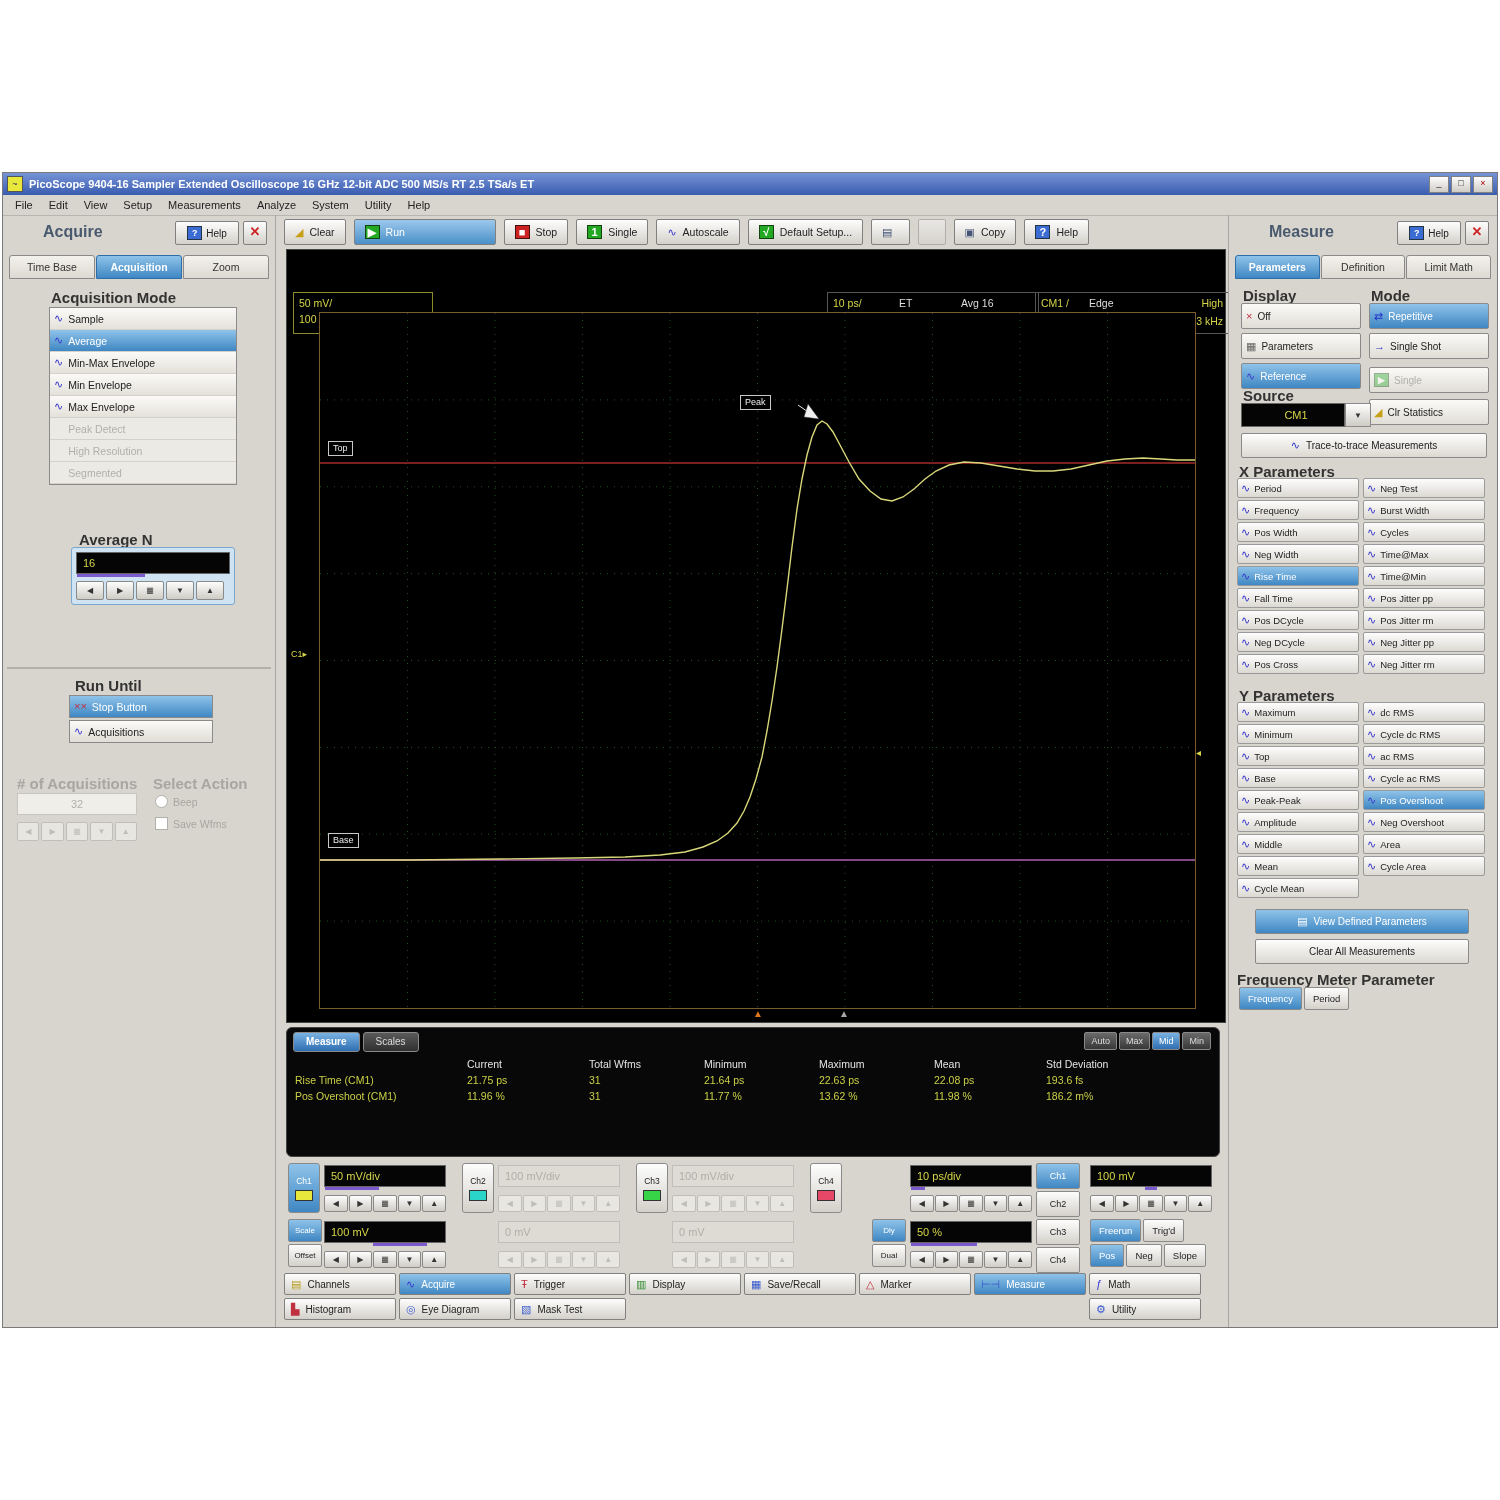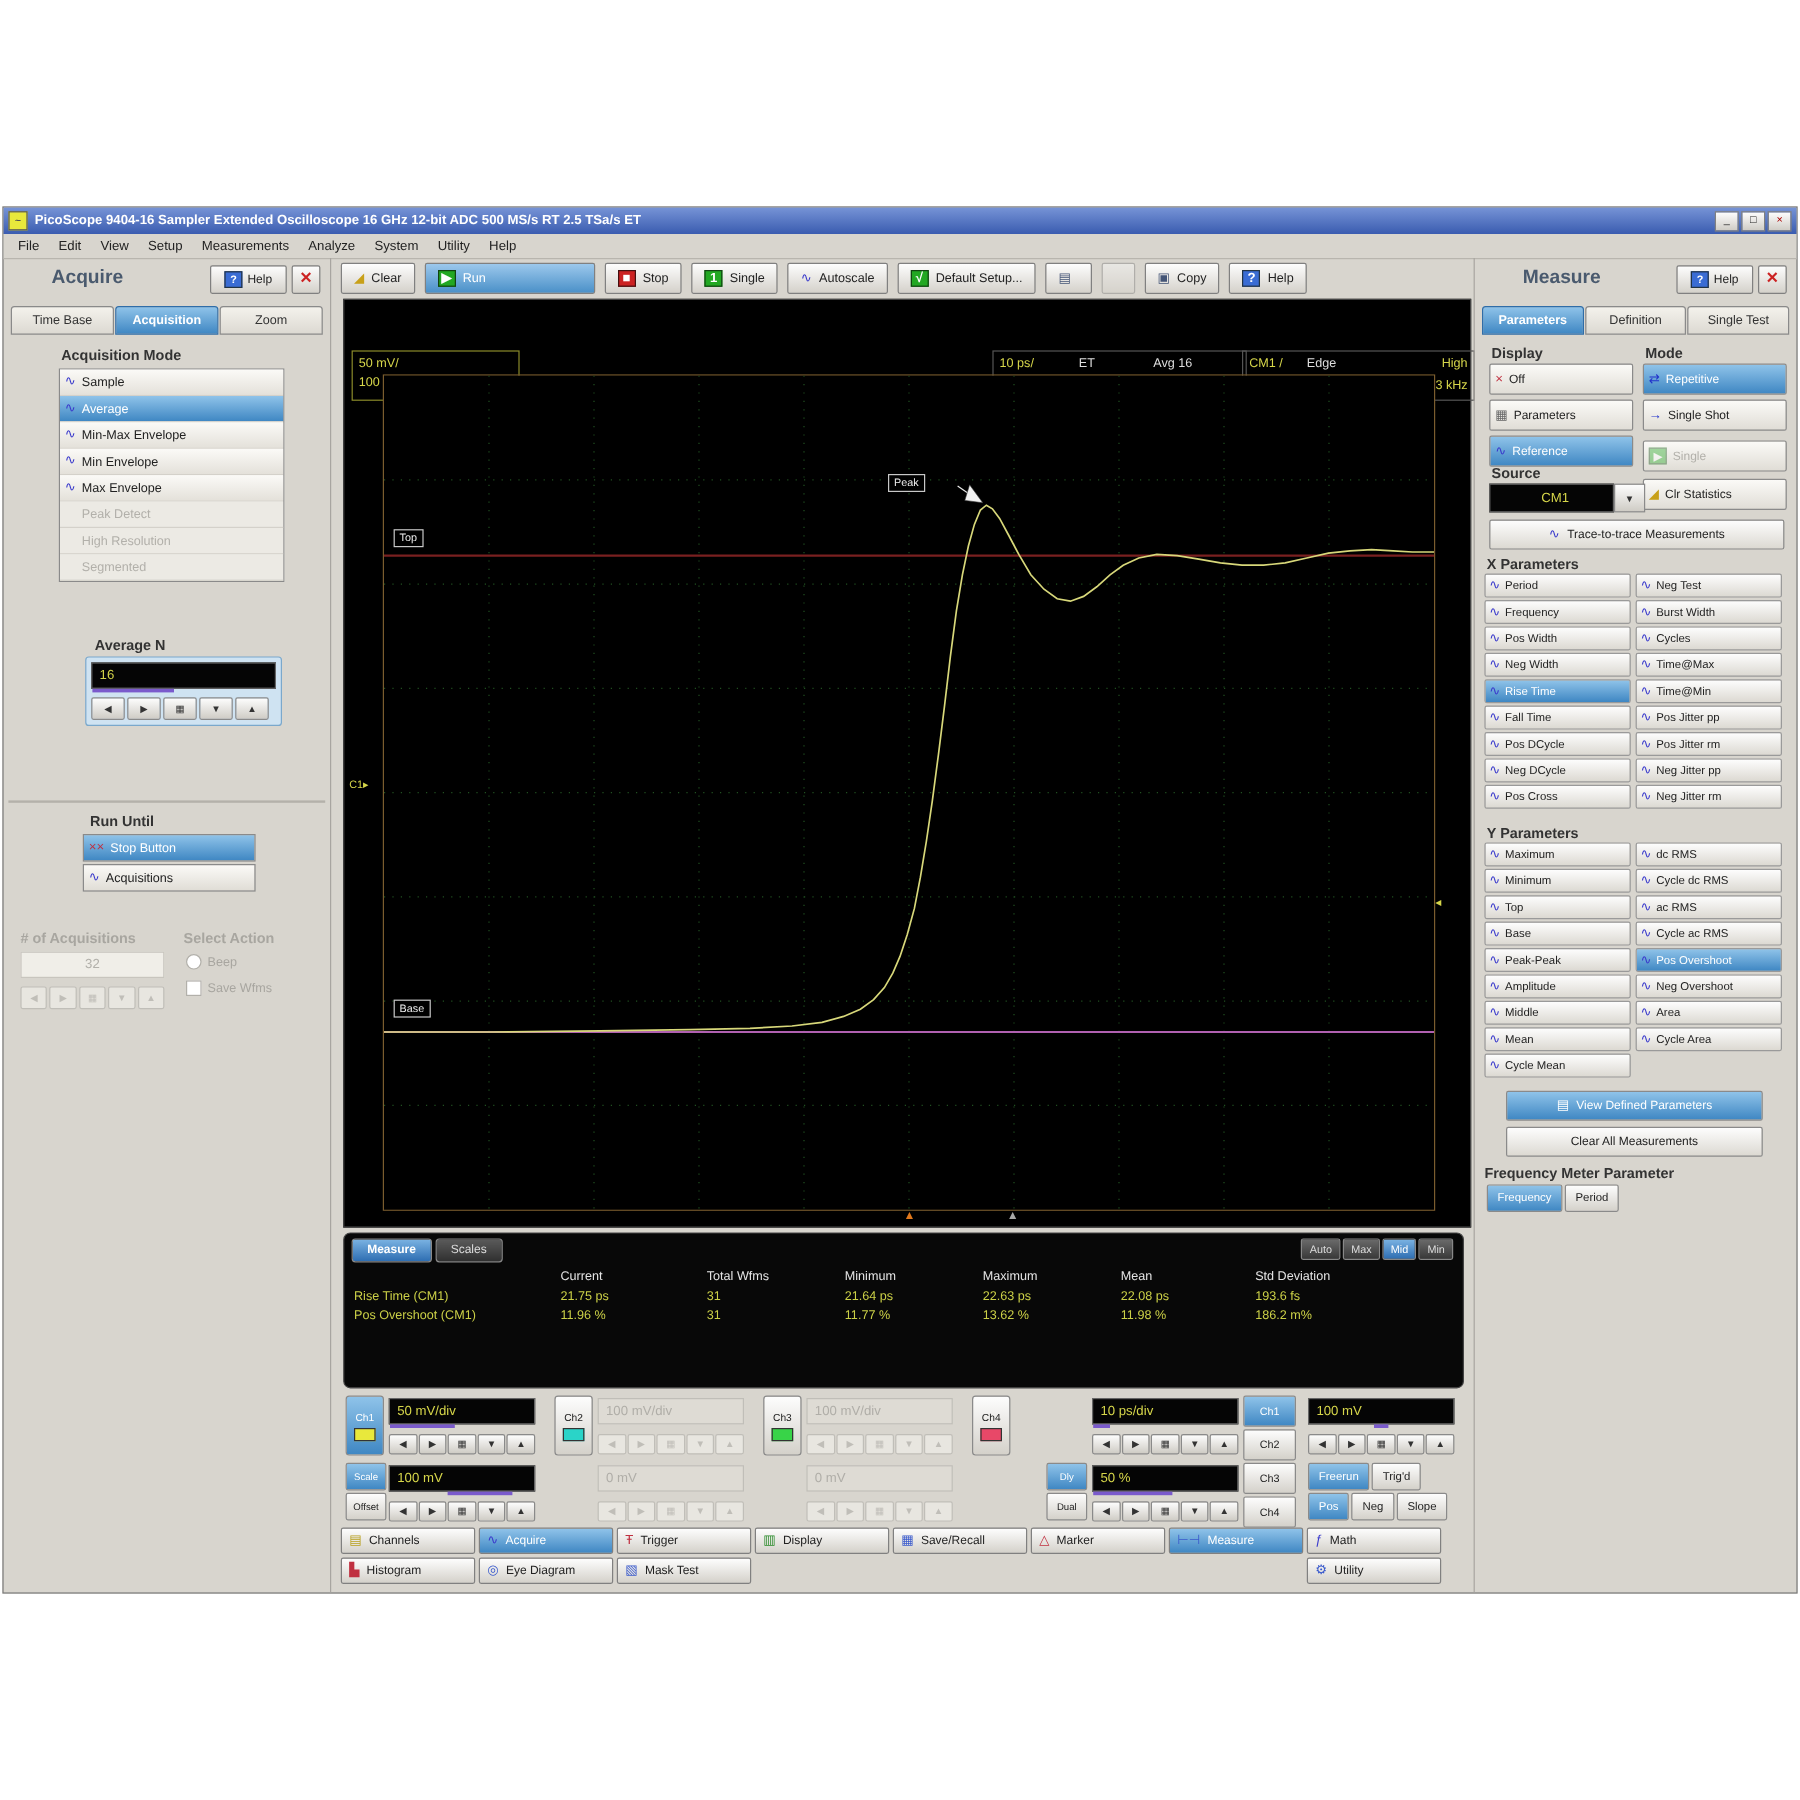--- a/index.html
+++ b/index.html
@@ -20,21 +20,21 @@
   .phead{position:absolute;top:6px;left:0;right:0;height:28px;}
   .ptitle{position:absolute;left:40px;top:2px;font-size:16px;font-weight:bold;color:#4a5a6e;}
   .helpbtn{position:absolute;right:36px;top:0;width:62px;height:22px;background:linear-gradient(#fdfdfd,#d4d1ca);border:1px solid #808080;border-radius:2px;display:flex;align-items:center;justify-content:center;gap:4px;font-size:10px;color:#222;}
   .icb-blue{background:#3a6cd4;color:#fff !important;border:1px solid #234;width:13px;height:12px;display:inline-flex;align-items:center;justify-content:center;font-size:9px;font-weight:bold;}
   .icb-green{background:#22a822;color:#fff !important;border:1px solid #141;width:13px;height:12px;display:inline-flex;align-items:center;justify-content:center;font-size:9px;font-weight:bold;}
   .icb-red{background:#cc2222;color:#fff !important;border:1px solid #411;width:13px;height:12px;display:inline-flex;align-items:center;justify-content:center;font-size:9px;font-weight:bold;}
   .closebtn{position:absolute;right:8px;top:0;width:22px;height:22px;background:linear-gradient(#fdfdfd,#d4d1ca);border:1px solid #808080;border-radius:2px;color:#c22;font-weight:bold;font-size:13px;text-align:center;line-height:20px;}
   .tabs{display:flex;position:absolute;left:6px;right:6px;gap:1px;}
   .tab{flex:1;height:22px;line-height:22px;text-align:center;font-size:10.5px;color:#333;background:linear-gradient(#f4f2ec,#dcd9d2);border:1px solid #8a8a8a;border-radius:3px 3px 0 0;}
   .tab.sel{background:linear-gradient(#8fc3e9,#3f87c3);color:#fff;border-color:#2f6da8;font-weight:bold;}
-  .seclabel{font-size:12px;font-weight:bold;color:#333;position:absolute;}
+  .seclabel{font-size:15px;font-weight:bold;color:#333;position:absolute;}
   .dim{color:#a8a6a0 !important;}
   .modelist{position:absolute;left:46px;top:92px;width:186px;border:1px solid #8a8a8a;background:#f2f0ea;}
   .mode-item{height:21px;display:flex;align-items:center;gap:5px;padding:0 4px;border-bottom:1px solid #d4d1ca;background:linear-gradient(#fbfaf7,#e4e1da);font-size:10.5px;color:#222;}
   .mode-item.sel{background:linear-gradient(#8fc3e9,#3f87c3);color:#fff;}
   .mode-item.dis{color:#b2b0aa;background:#eceae4;}
   .mode-item.dis .ic{visibility:hidden;}
   .ic{font-size:11px;line-height:1;}
   .lb{white-space:nowrap;}
   .avgbox{position:absolute;left:68px;top:332px;width:164px;height:58px;background:#cfe3f2;border:1px solid #7aa8cc;border-radius:3px;padding:4px;box-sizing:border-box;}
   .disp{background:#050505;border:1px solid #666;color:#d6d64a;font-size:11px;height:20px;line-height:20px;padding-left:6px;position:relative;}
@@ -595,21 +595,21 @@
       <span class="ptitle">Measure</span>
       <span class="helpbtn">
               <span class="icb-blue">?</span>
               <span>Help</span>
             </span>
       <span class="closebtn">✕</span>
     </div>
     <div class="tabs" style="top:40px;">
             <div class="tab sel"><span class="lb">Parameters</span></div>
             <div class="tab"><span class="lb">Definition</span></div>
-            <div class="tab"><span class="lb">Single Test</span></div>
+            <div class="tab"><span class="lb">Limit Math</span></div>
           </div>
     <span class="seclabel" style="left:14px;top:72px;">Display</span>
     <span class="seclabel" style="left:142px;top:72px;">Mode</span>
     <div class="pcol" style="left:12px;top:88px;">
             <div class="colbtn">
               <span class="ic" style="color: rgb(192, 48, 64);">×</span>
               <span class="lb">Off</span>
             </div>
             <div class="colbtn">
               <span class="ic" style="color: rgb(102, 102, 102);">▦</span>

